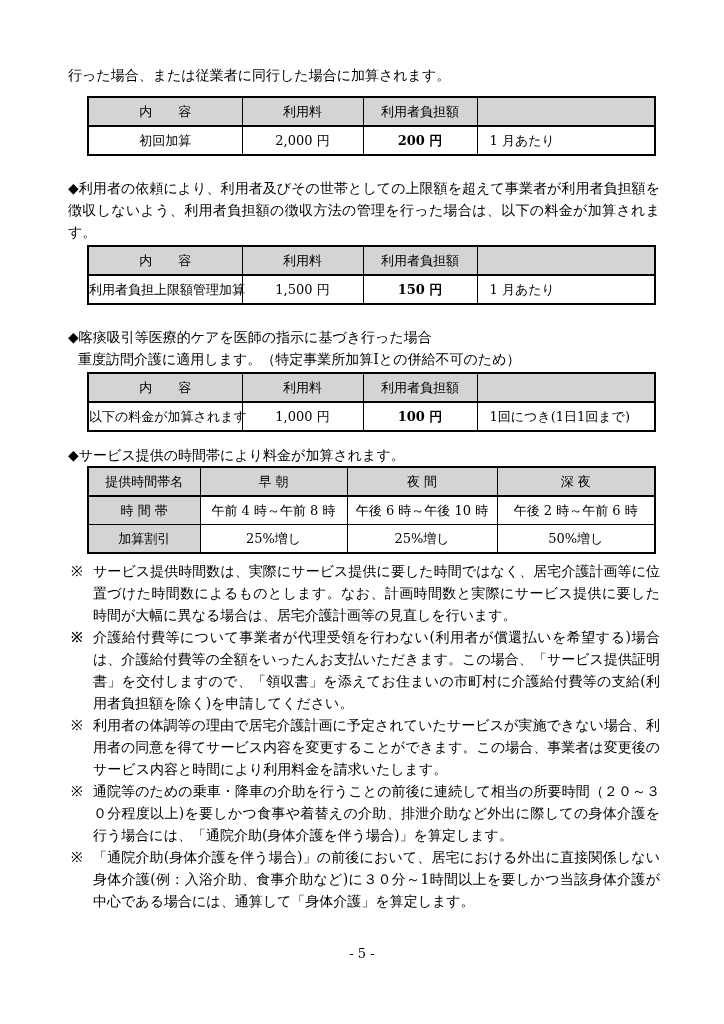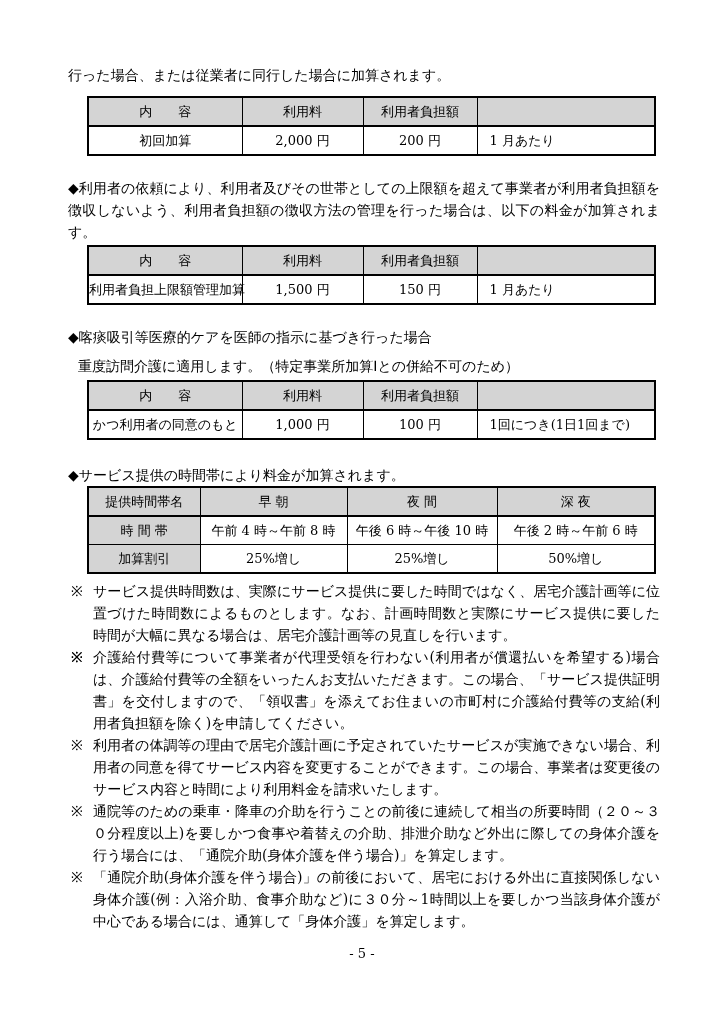--- a/index.html
+++ b/index.html
@@ -13,21 +13,21 @@
     box-sizing:border-box;
     overflow:hidden;
   }
   .body-text {
     font-size:14px;
     line-height:22px;
     margin:0;
     text-align:justify;
   }
   .heading { margin-top:21px; }
-  .heading-line2 { margin-top:8px; padding-left:10px;font-family:Liberation Serif, serif; }
+  .heading-line2 { margin-top:0; padding-left:10px; }
 
   table {
     border-collapse:collapse;
     table-layout:fixed;
     width:567px;
     margin-left:19px;
     font-size:13px;
     border:2px solid var(--border,#000000);
   }
   .t-gap-s { margin-top:2px; }
@@ -43,21 +43,21 @@
     overflow:visible;
   }
   thead th {
     background:var(--table-header-bg,#d4d4d4);
     border-bottom:2px solid var(--border,#000000);
   }
   .row-label {
     background:var(--table-header-bg,#d4d4d4);
   }
   .cell-left { text-align:left; padding-left:12px;margin-left:24px; }
-  .bold { font-weight:normal; }
+  .bold { font-weight:bold; }
 
   .notes { margin-top:6px; }
   .note {
     position:relative;
     padding-left:25px;
     font-size:14px;
     line-height:22px;
     text-align:justify;
   }
   .note-marker {
@@ -144,29 +144,29 @@
     <thead>
       <tr>
         <th>内　　容</th>
         <th>利用料</th>
         <th>利用者負担額</th>
         <th></th>
       </tr>
     </thead>
     <tbody>
       <tr>
-        <td>かつ利用者の同意のもと</td>
+        <td>以下の料金が加算されます</td>
         <td>1,000 円</td>
         <td class="bold">100 円</td>
         <td class="cell-left">1回につき(1日1回まで)</td>
       </tr>
     </tbody>
   </table>
 
-  <p class="body-text heading" style="margin-top:24px">◆サービス提供の時間帯により料金が加算されます。</p>
+  <p class="body-text heading" style="margin-top:12px">◆サービス提供の時間帯により料金が加算されます。</p>
 
   <table class="time-table">
     <colgroup>
         <col style="width:112px">
         <col style="width:147px">
         <col style="width:150px">
         <col style="width:158px">
       </colgroup>
     <thead>
       <tr>

